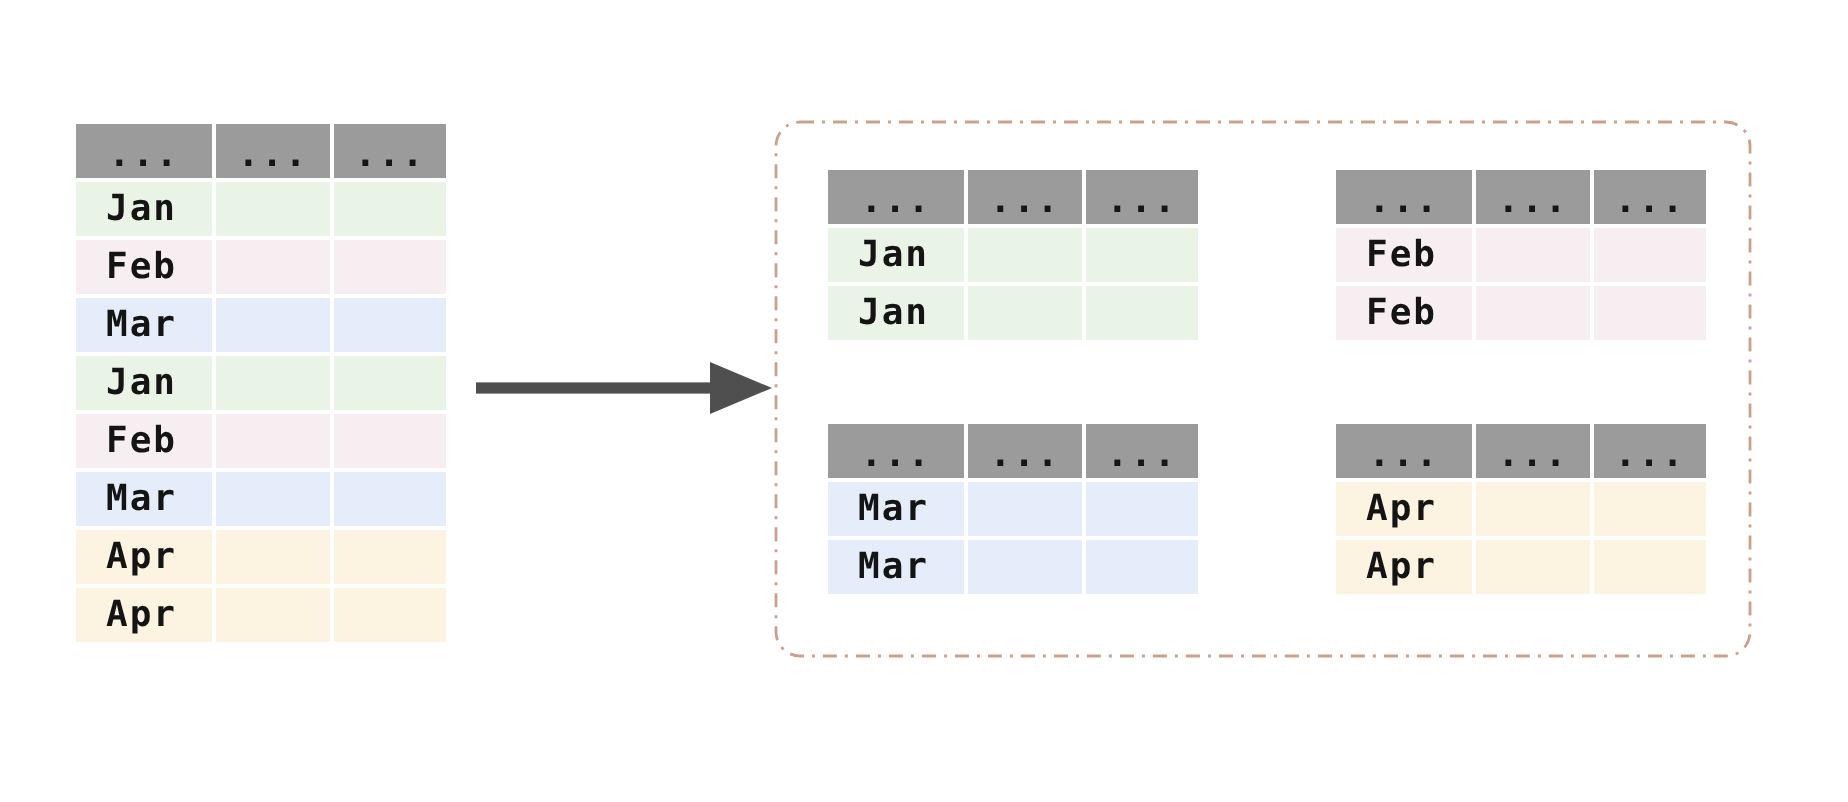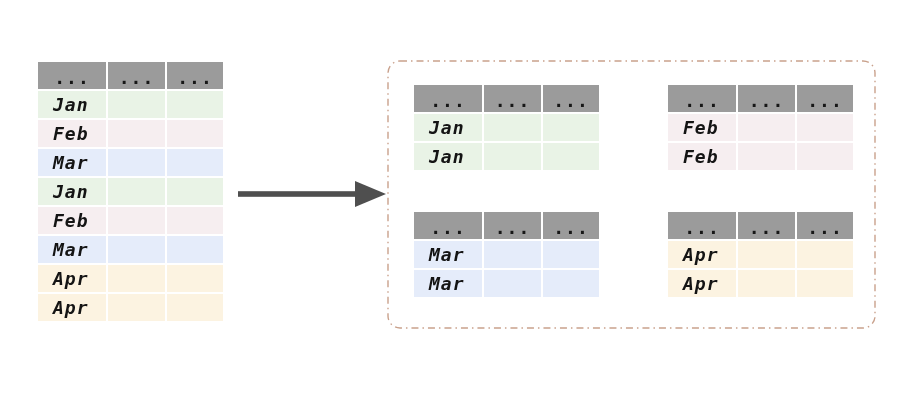--- a/index.html
+++ b/index.html
@@ -31,21 +31,20 @@
     letter-spacing: 1px;
     color: #141414;
     overflow: hidden;
   }
   .cell.hdr {
     justify-content: center;
     padding-top: 3px;
   }
   .cell.lbl {
     padding-left: 15px;
-    font-style: italic;
   }
   .abs { position: absolute; }
   svg { display: block; }
 </style>
 </head>
 <body>
 
 <div class="canvas">
 
   <div class="abs" style="left:38px; top:62px;">

